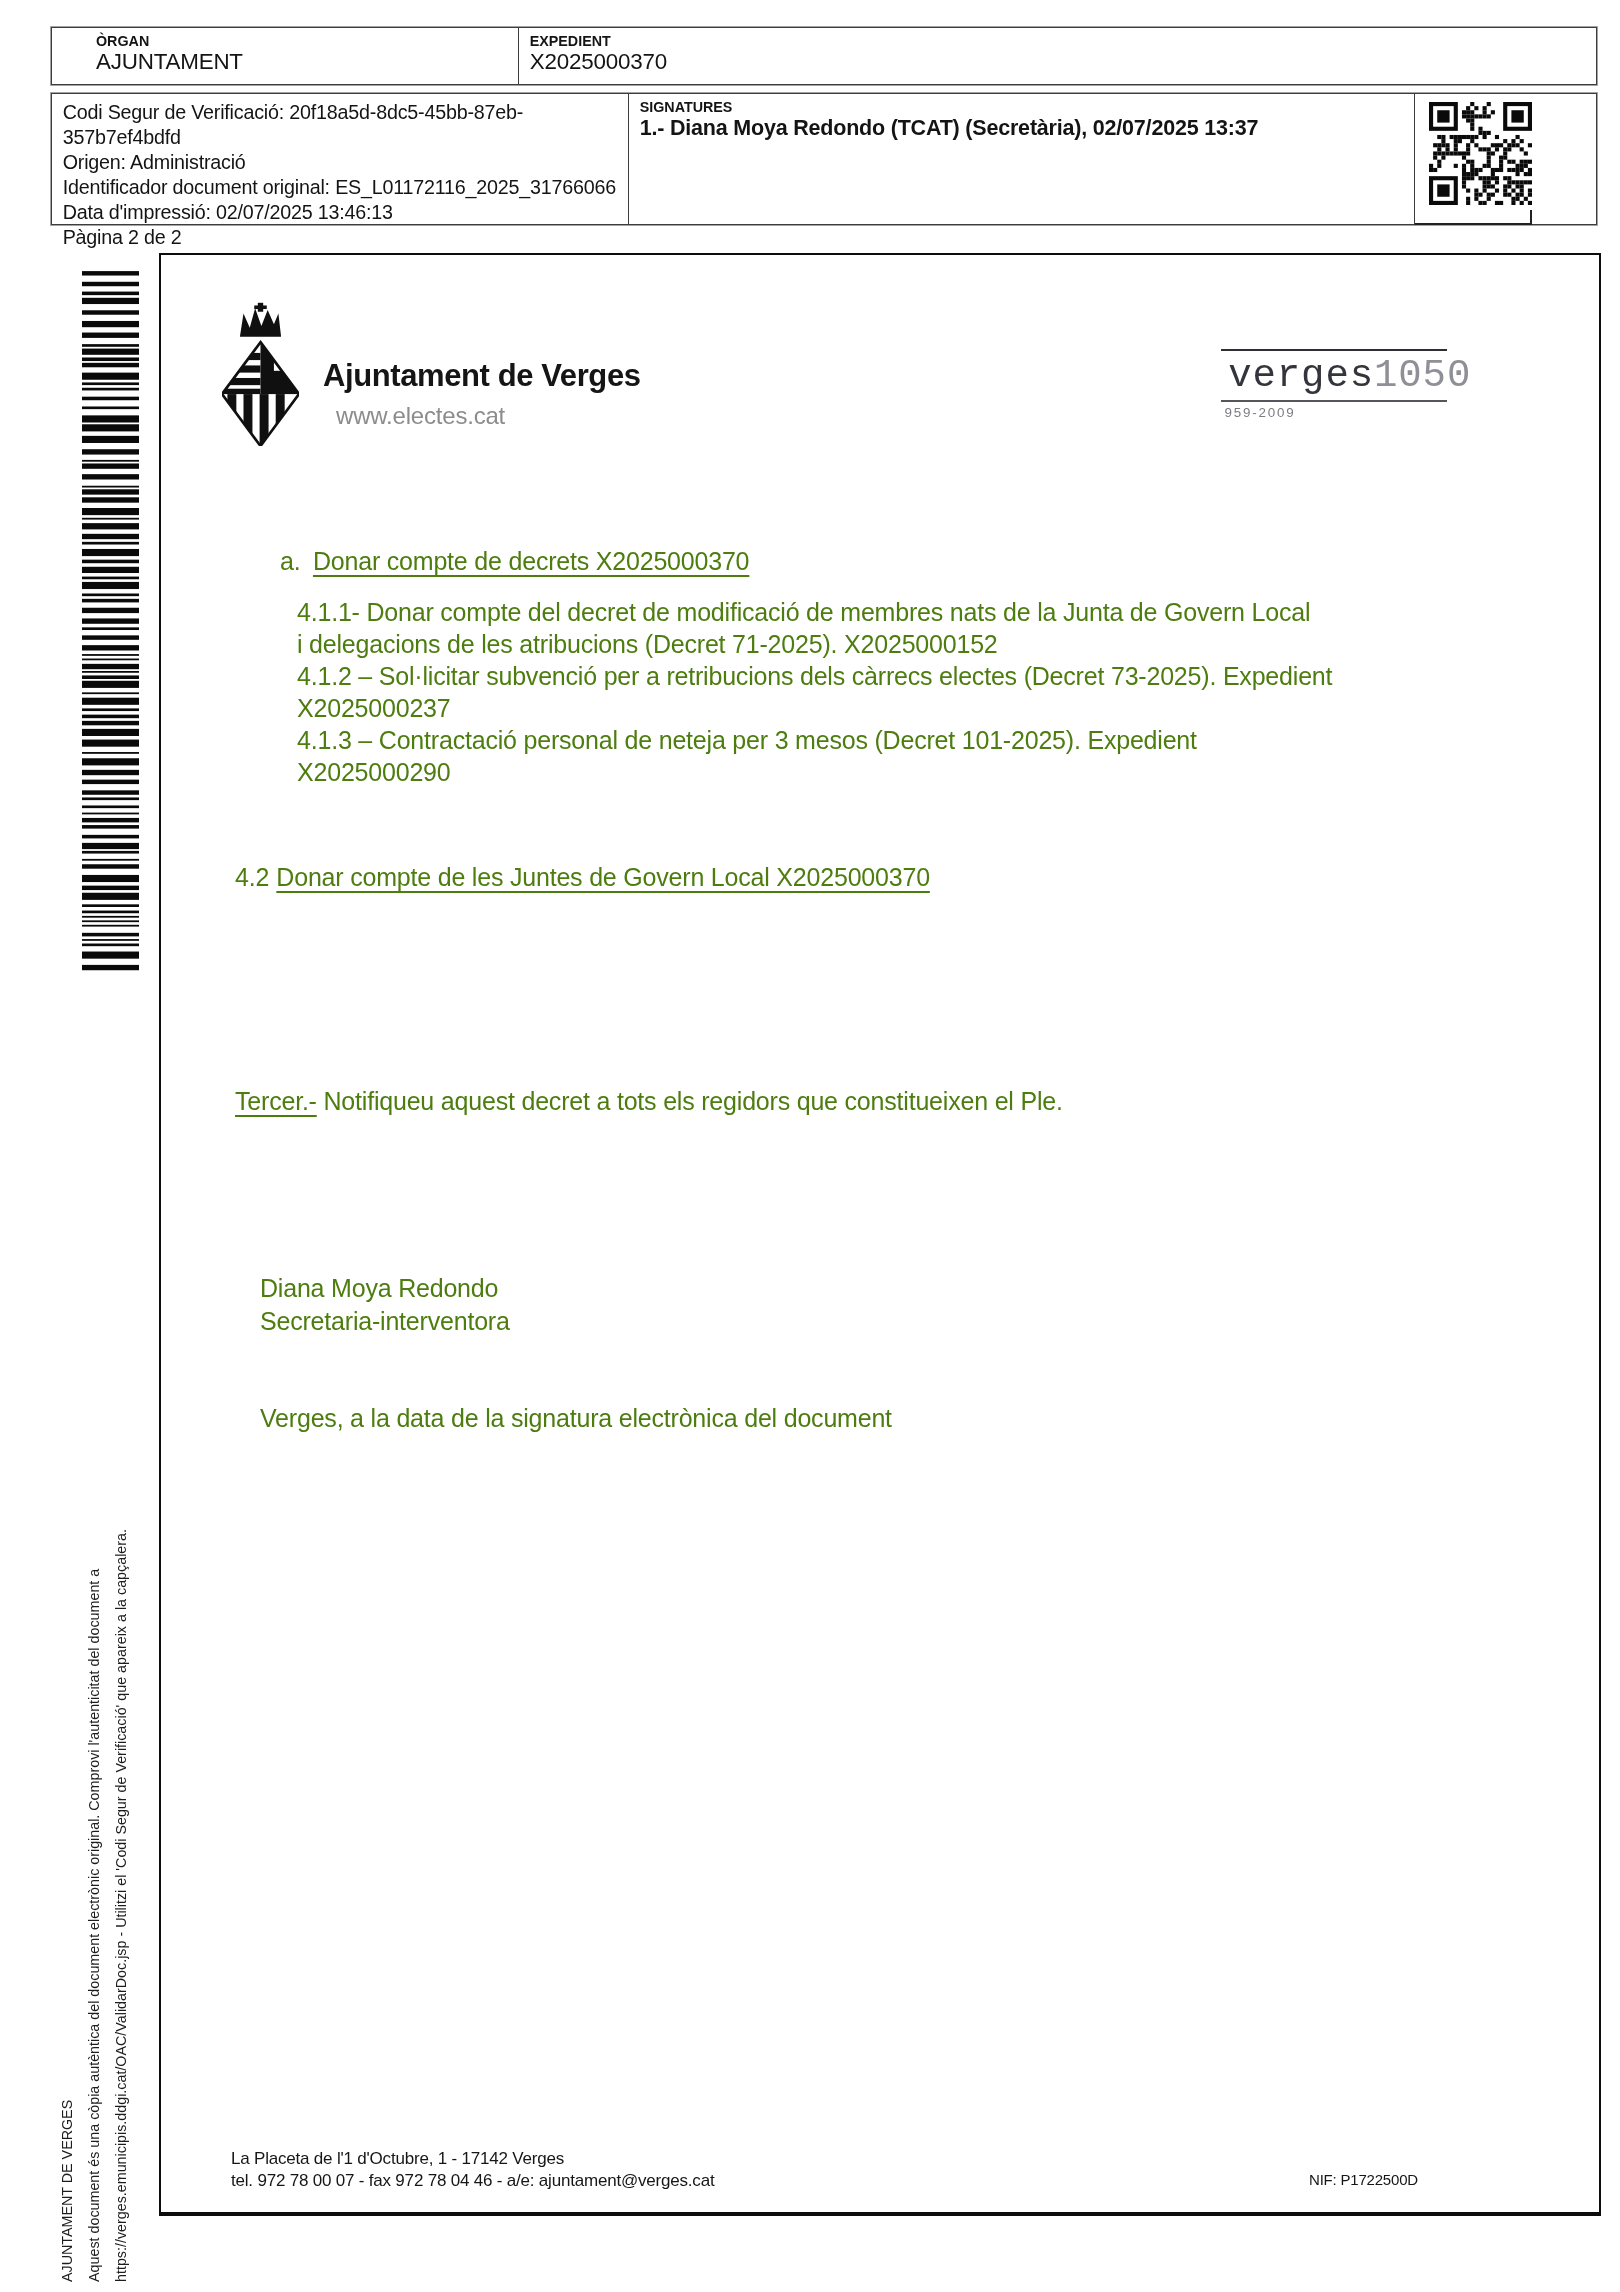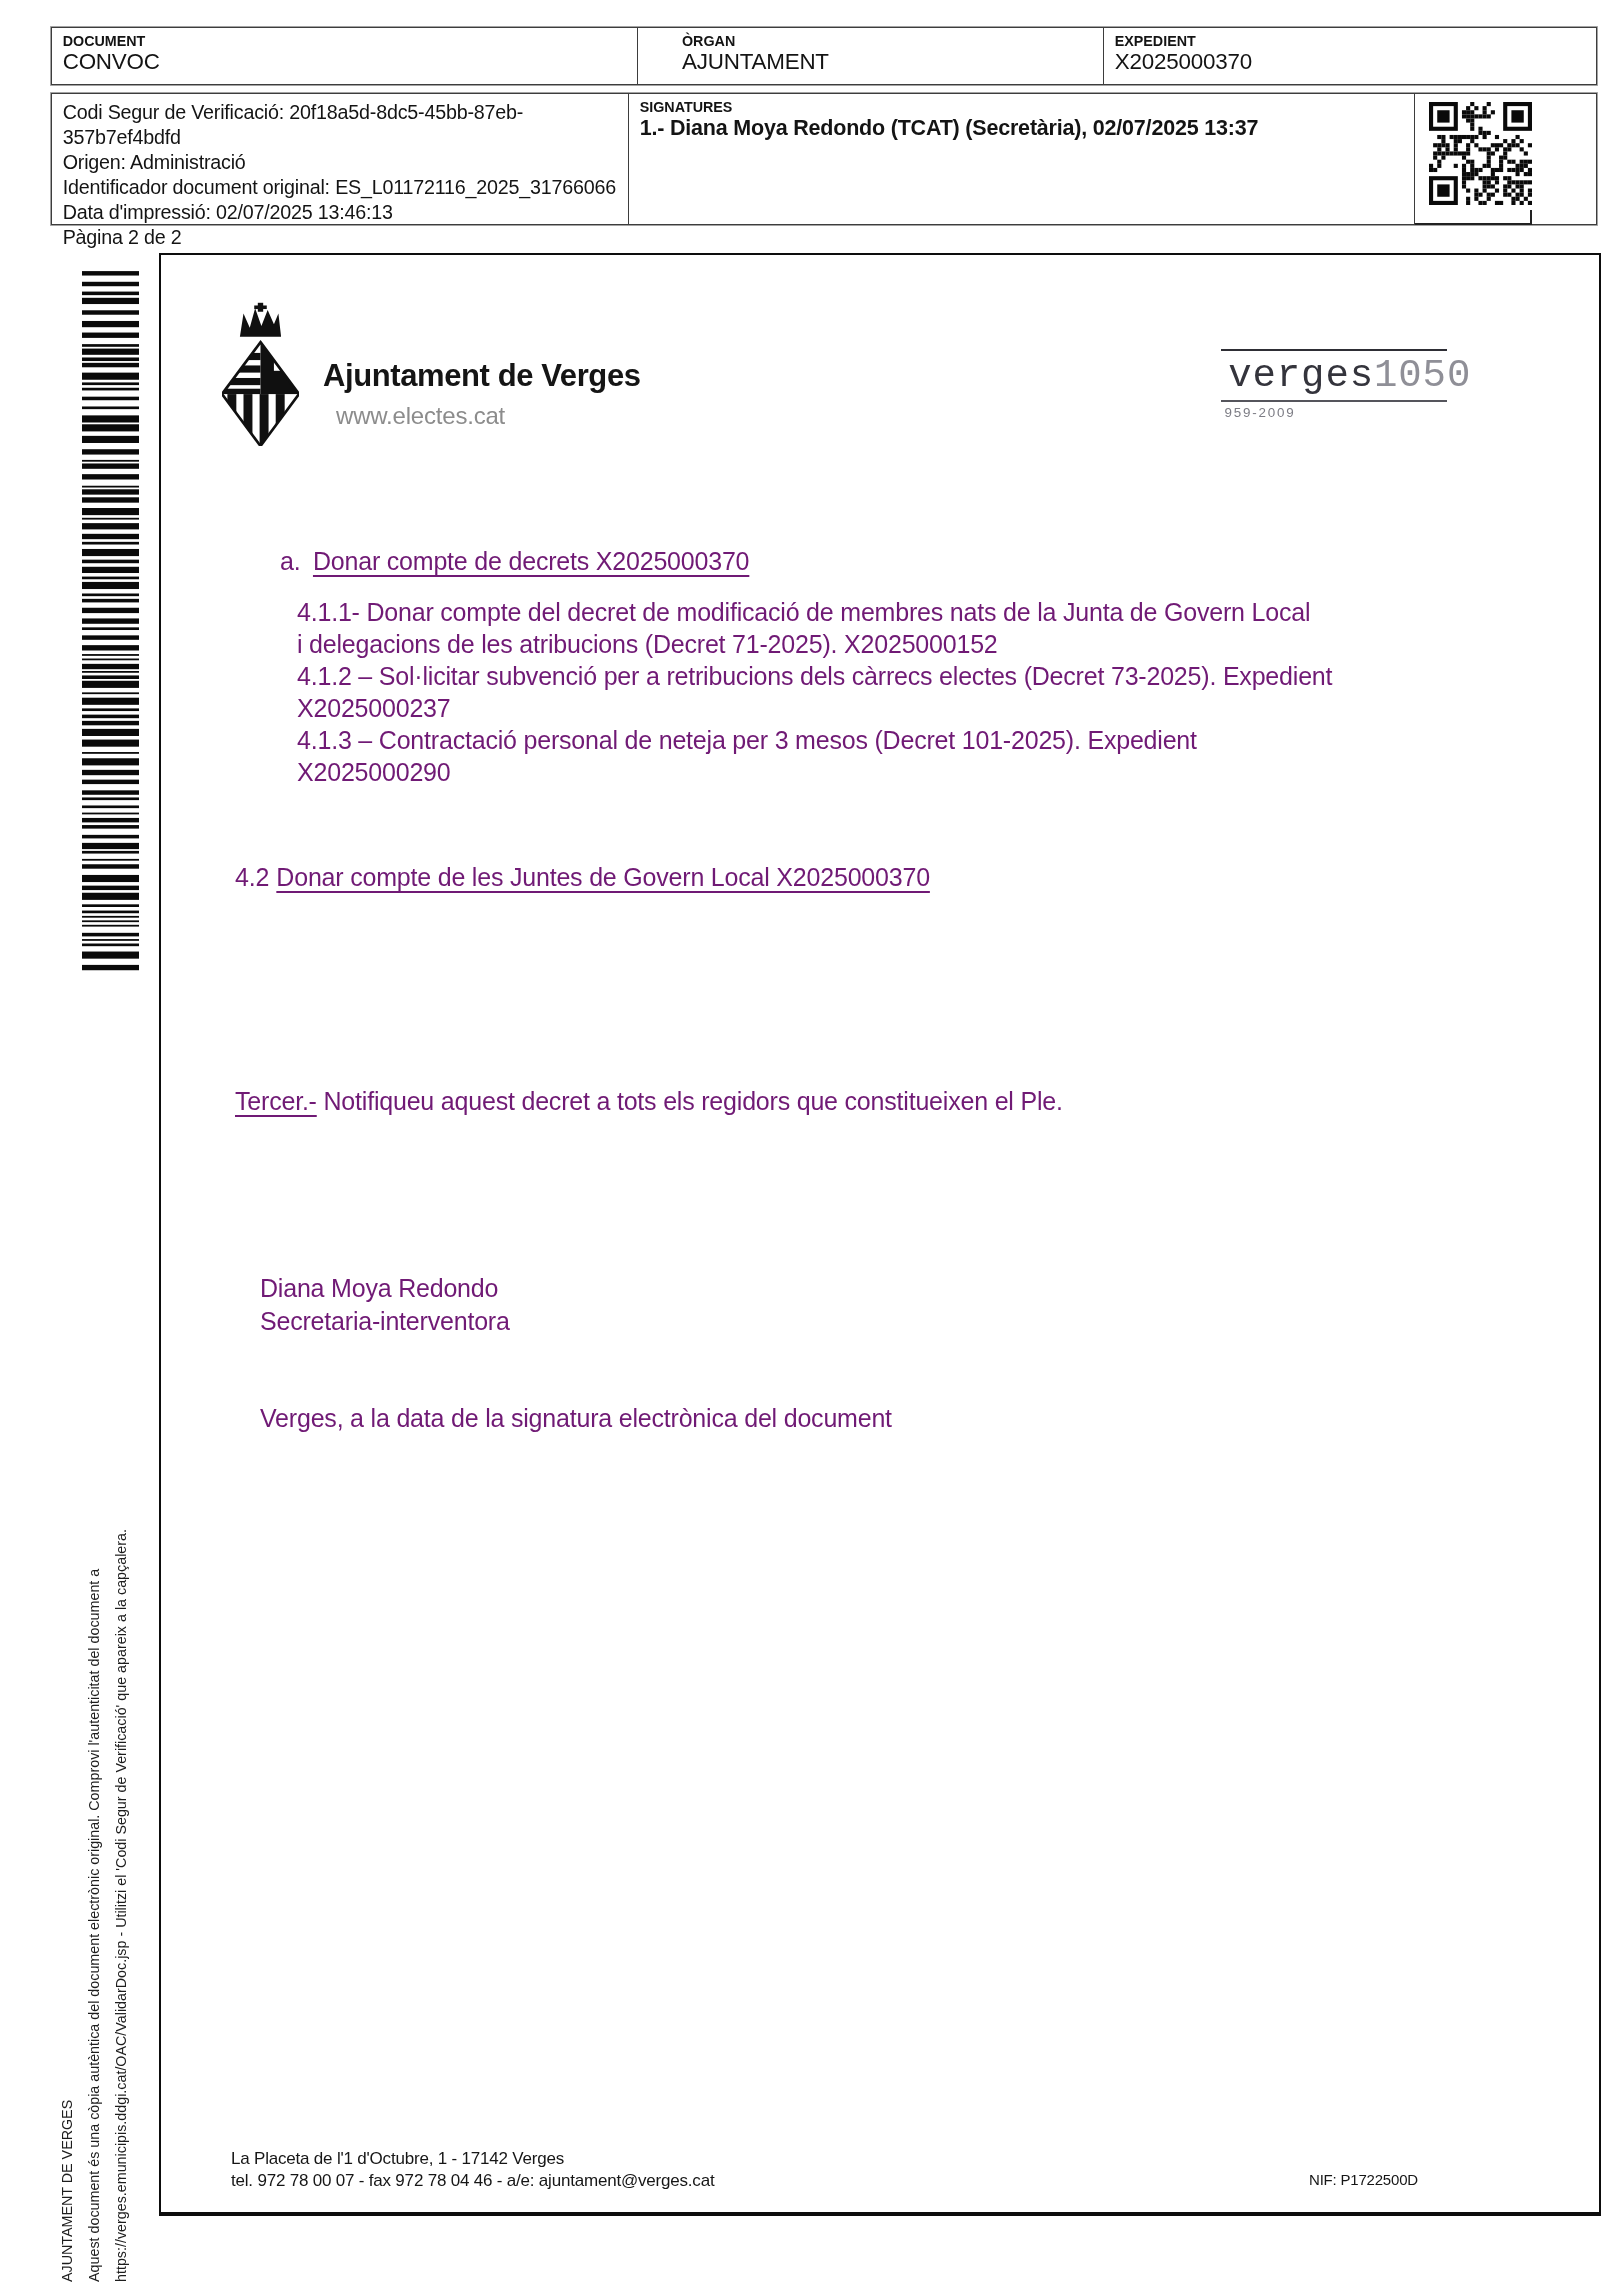--- a/index.html
+++ b/index.html
@@ -35,21 +35,21 @@
   #org-title{position:absolute;left:323px;top:358px;font-size:31px;font-weight:bold;letter-spacing:-0.4px;color:#151515;}
   #org-web{position:absolute;left:336px;top:402px;font-size:24px;color:#8c8c8c;}
   #anniv{position:absolute;left:1221px;top:349px;width:226px;}
   #anniv .rule{height:0;border-top:2.7px solid #2e2e35;}
   #anniv .rule.light{border-top-color:#55555c;}
   #anniv-word{font-family:Liberation Mono, monospace;font-size:39px;line-height:47px;letter-spacing:0.9px;margin:1.8px 0 0 7.2px;}
   #anniv-word .dark{color:#34343c;}
   #anniv-word .gray{color:#8f8f97;}
   #anniv-years{font-size:13.4px;color:#7c7c84;margin:3.6px 0 0 3.6px;letter-spacing:1.8px;}
   
-  .bodytxt{font-size:25px;line-height:32px;color:#701a75;}
+  .bodytxt{font-size:25px;line-height:32px;color:#4d7c0f;}
   .uline{text-decoration:underline;text-decoration-thickness:1.8px;text-underline-offset:4.5px;}
   #heading-a{position:absolute;left:280px;top:545px;}
   #heading-a .marker{margin-right:12.5px;}
   #decrees{position:absolute;left:297px;top:596px;width:1166px;}
   #decrees .para{margin:0;white-space:pre-line;}
   #heading-42{position:absolute;left:235px;top:861px;}
   #heading-42 .marker{margin-right:7.2px;}
   #juntes{position:absolute;left:467px;top:921px;line-height:33px;}
   #tercer{position:absolute;left:235px;top:1085px;}
   #signer{position:absolute;left:260px;top:1272px;white-space:pre-line;line-height:33px;}
@@ -57,24 +57,20 @@
   
   #footer-address{position:absolute;left:231px;top:2148px;font-size:17px;line-height:21.5px;white-space:pre-line;color:#161616;letter-spacing:-0.2px;}
   #footer-nif{position:absolute;left:1309px;top:2171px;font-size:15px;color:#161616;}
 </style>
 </head>
 <body>
 
 <div id="page">
 
   <div class="hbox" id="hdr-row1">
-    <div class="hcell" style="width:585px;">
-      <div class="hdr-label">DOCUMENT</div>
-      <div class="hdr-value">CONVOC</div>
-    </div>
     <div class="hcell" style="width:466px;padding-left:44px;">
       <div class="hdr-label">ÒRGAN</div>
       <div class="hdr-value">AJUNTAMENT</div>
     </div>
     <div class="hcell" style="flex:1;">
       <div class="hdr-label">EXPEDIENT</div>
       <div class="hdr-value">X2025000370</div>
     </div>
   </div>
 

